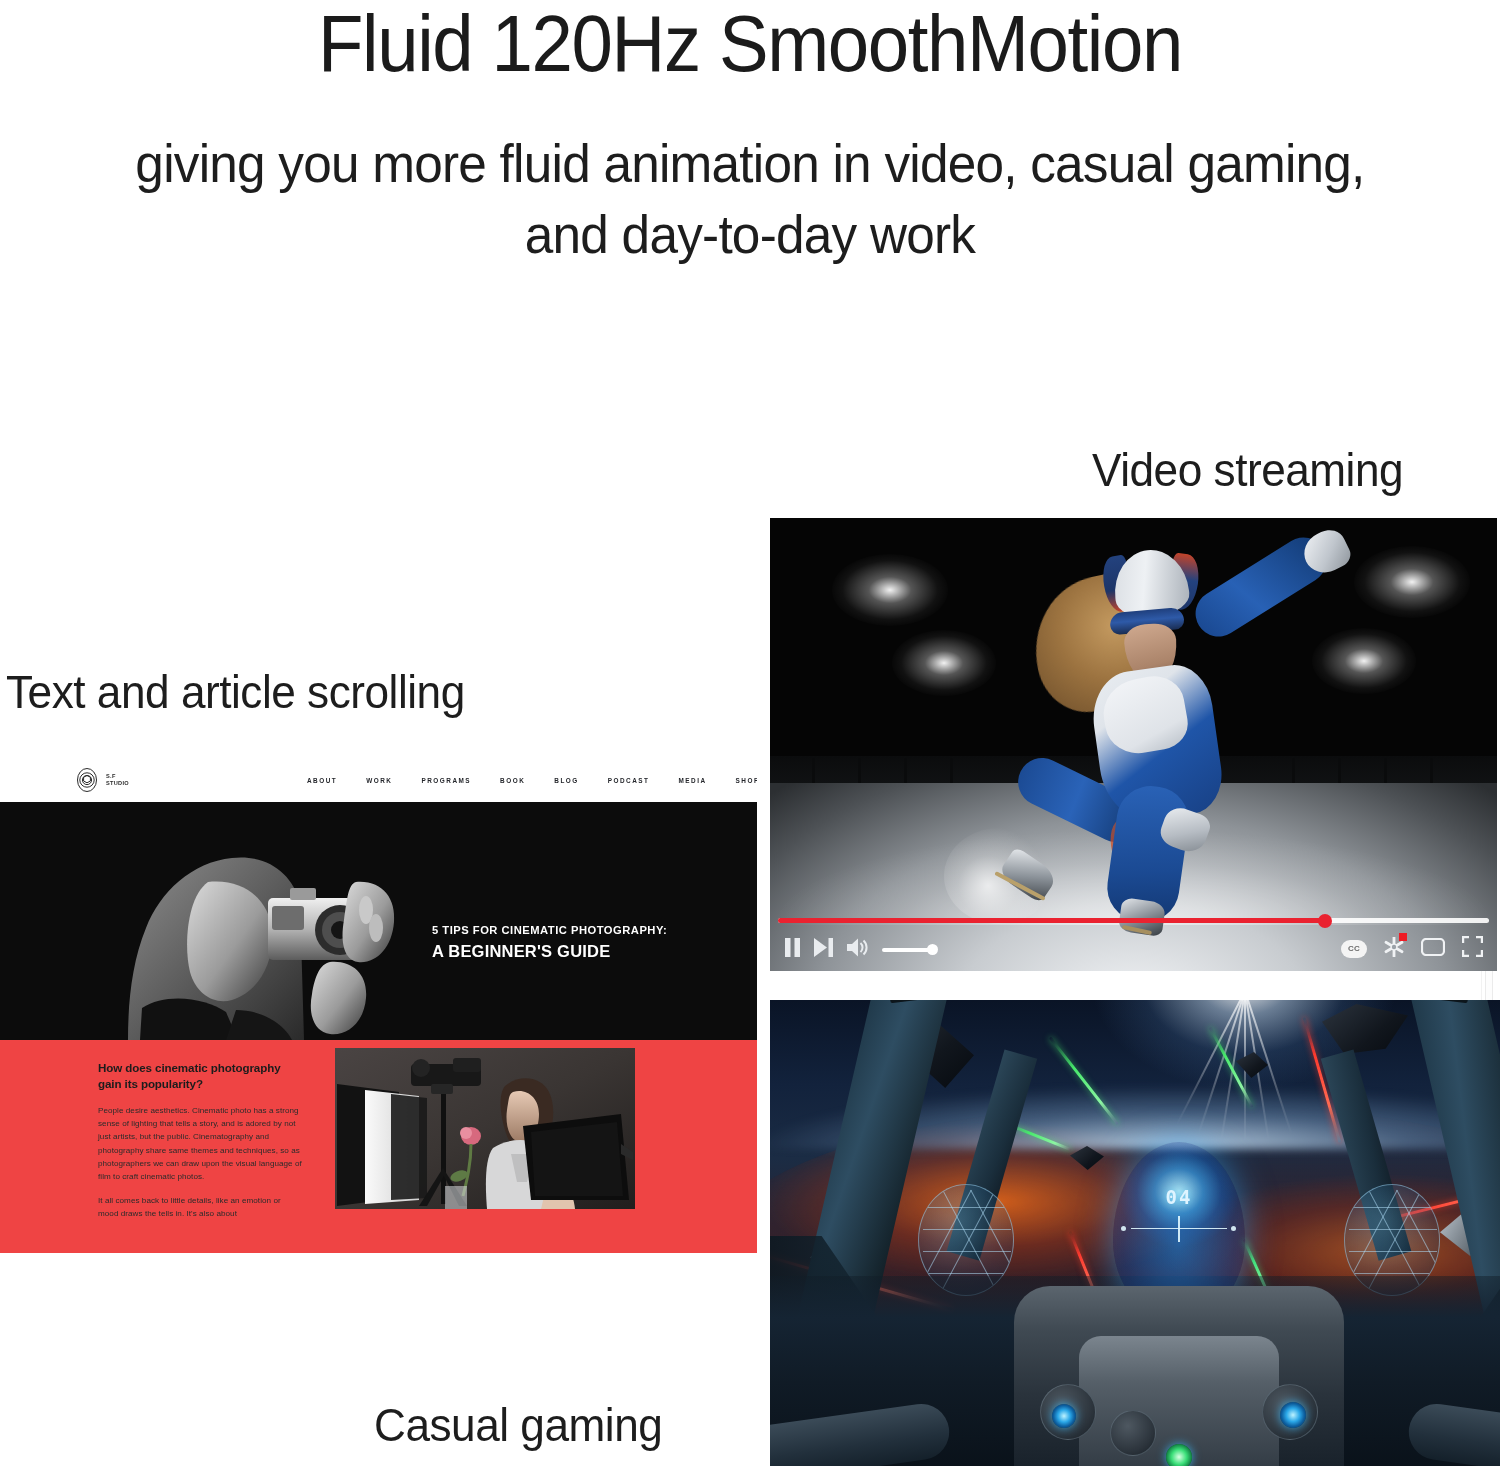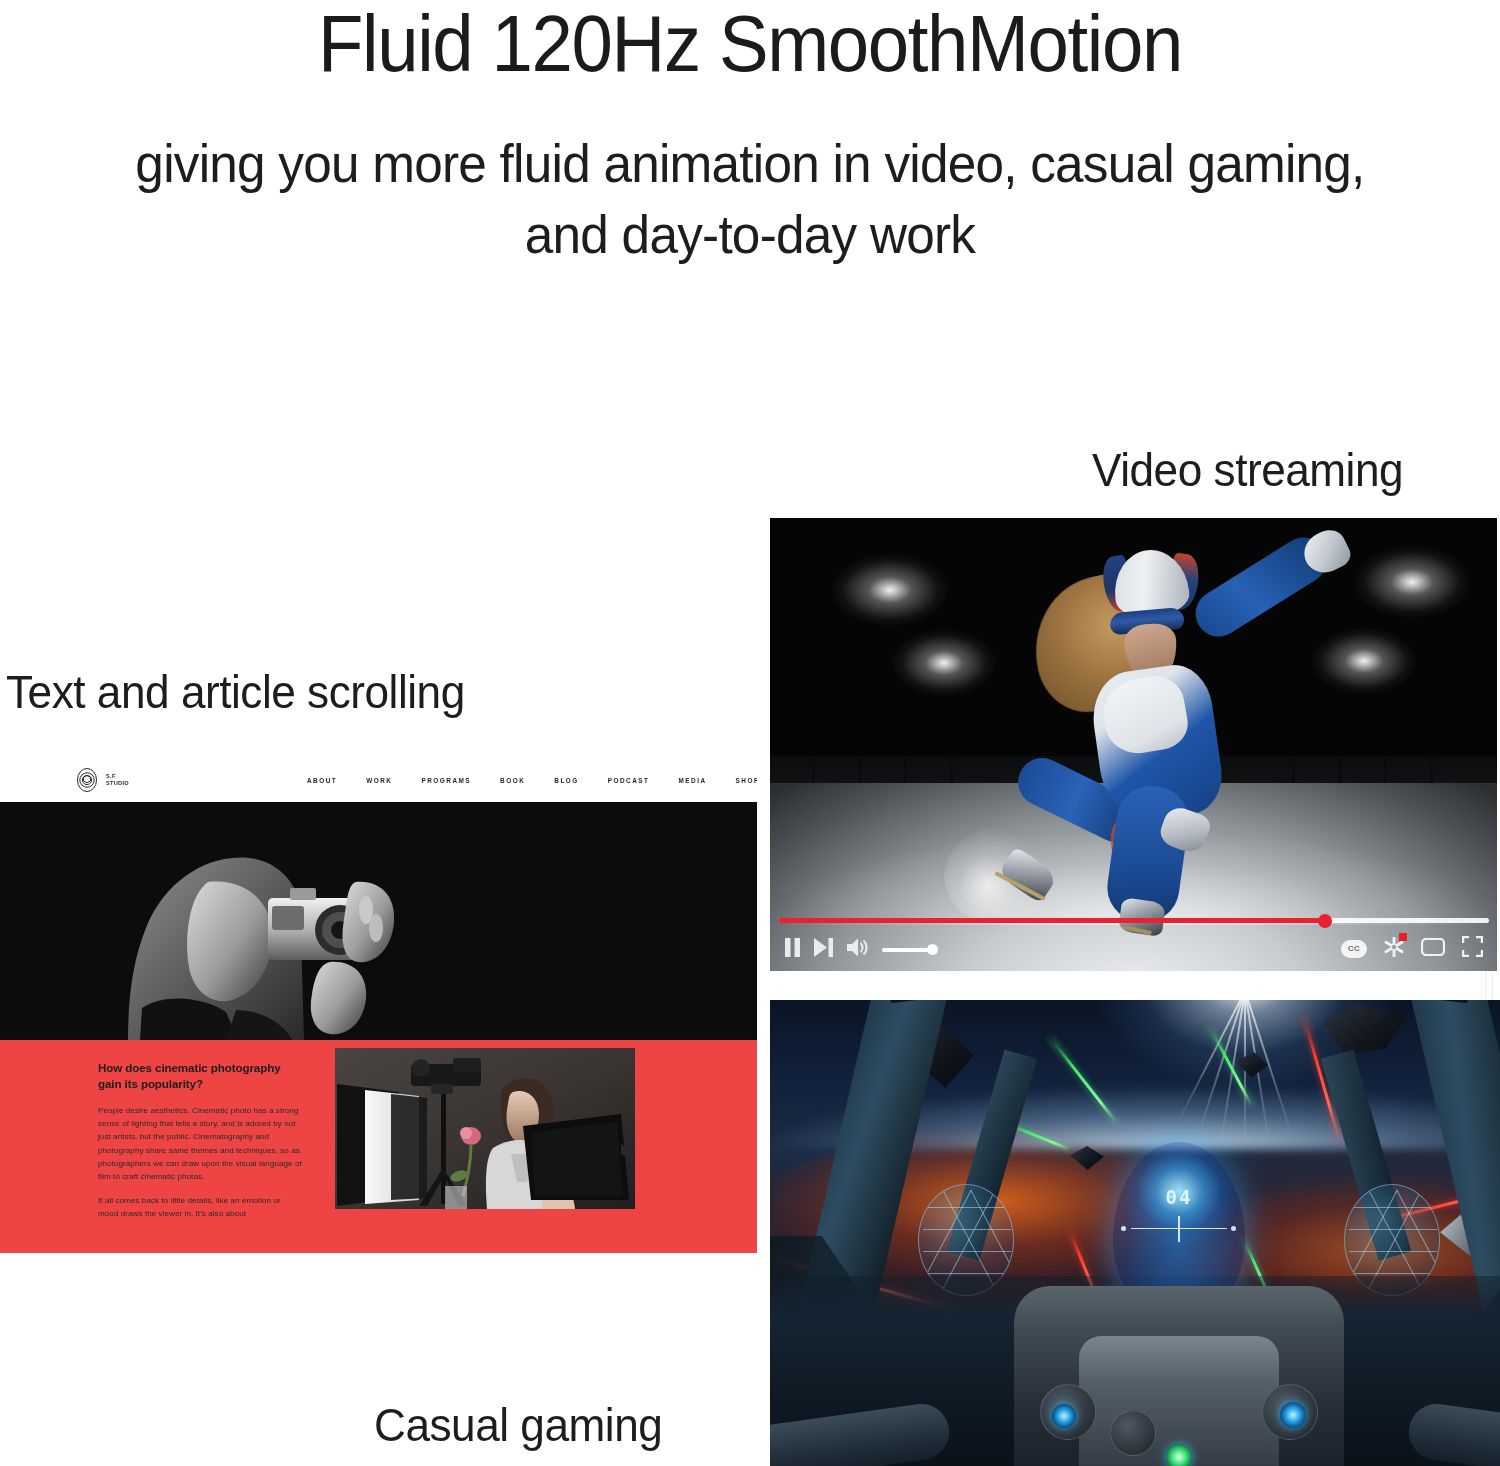--- a/index.html
+++ b/index.html
@@ -497,27 +497,31 @@
           <circle cx="340" cy="128" r="18" fill="#4e4e4e"></circle>
           <circle cx="340" cy="128" r="9" fill="#141414"></circle>
           <rect x="290" y="86" width="26" height="12" rx="2" fill="#9a9a9a"></rect>
 
           <path d="M356 80 C382 78 396 96 394 120 C392 146 376 162 358 160 C344 158 340 140 344 118 C347 98 348 82 356 80 Z" fill="url(#sk)"></path>
           <path d="M330 160 C352 158 368 172 366 196 C364 220 348 234 330 232 C314 230 308 212 312 192 C315 174 320 162 330 160 Z" fill="url(#sk)"></path>
           <ellipse cx="366" cy="108" rx="7" ry="14" fill="#c9c9c9"></ellipse>
           <ellipse cx="376" cy="126" rx="7" ry="14" fill="#bdbdbd"></ellipse>
         </svg>
       </div>
+      <div class="hero-caption">
+        <div class="l1">5 TIPS FOR CINEMATIC PHOTOGRAPHY:</div>
+        <div class="l2">A BEGINNER'S GUIDE</div>
+      </div>
     </div>
 
     <div id="article-body">
       <div id="art-col">
         <h3>How does cinematic photography gain its popularity?</h3>
         <p>People desire aesthetics. Cinematic photo has a strong sense of lighting that tells a story, and is adored by not just artists, but the public. Cinematography and photography share same themes and techniques, so as photographers we can draw upon the visual language of film to craft cinematic photos.</p>
-        <p>It all comes back to little details, like an emotion or mood draws the viewer in. It's also about</p>
+        <p>It all comes back to little details, like an emotion or mood draws the tells in. It's also about</p>
       </div>
 
       <div id="art-photo">
         <svg width="300" height="161" viewBox="0 0 300 161">
           <defs>
             <linearGradient id="bg2" x1="0" y1="0" x2="1" y2="1">
               <stop offset="0" stop-color="#4a4443"></stop>
                 <stop offset="0.5" stop-color="#3a3533"></stop>
                 <stop offset="1" stop-color="#211e1d"></stop>
             </linearGradient>

